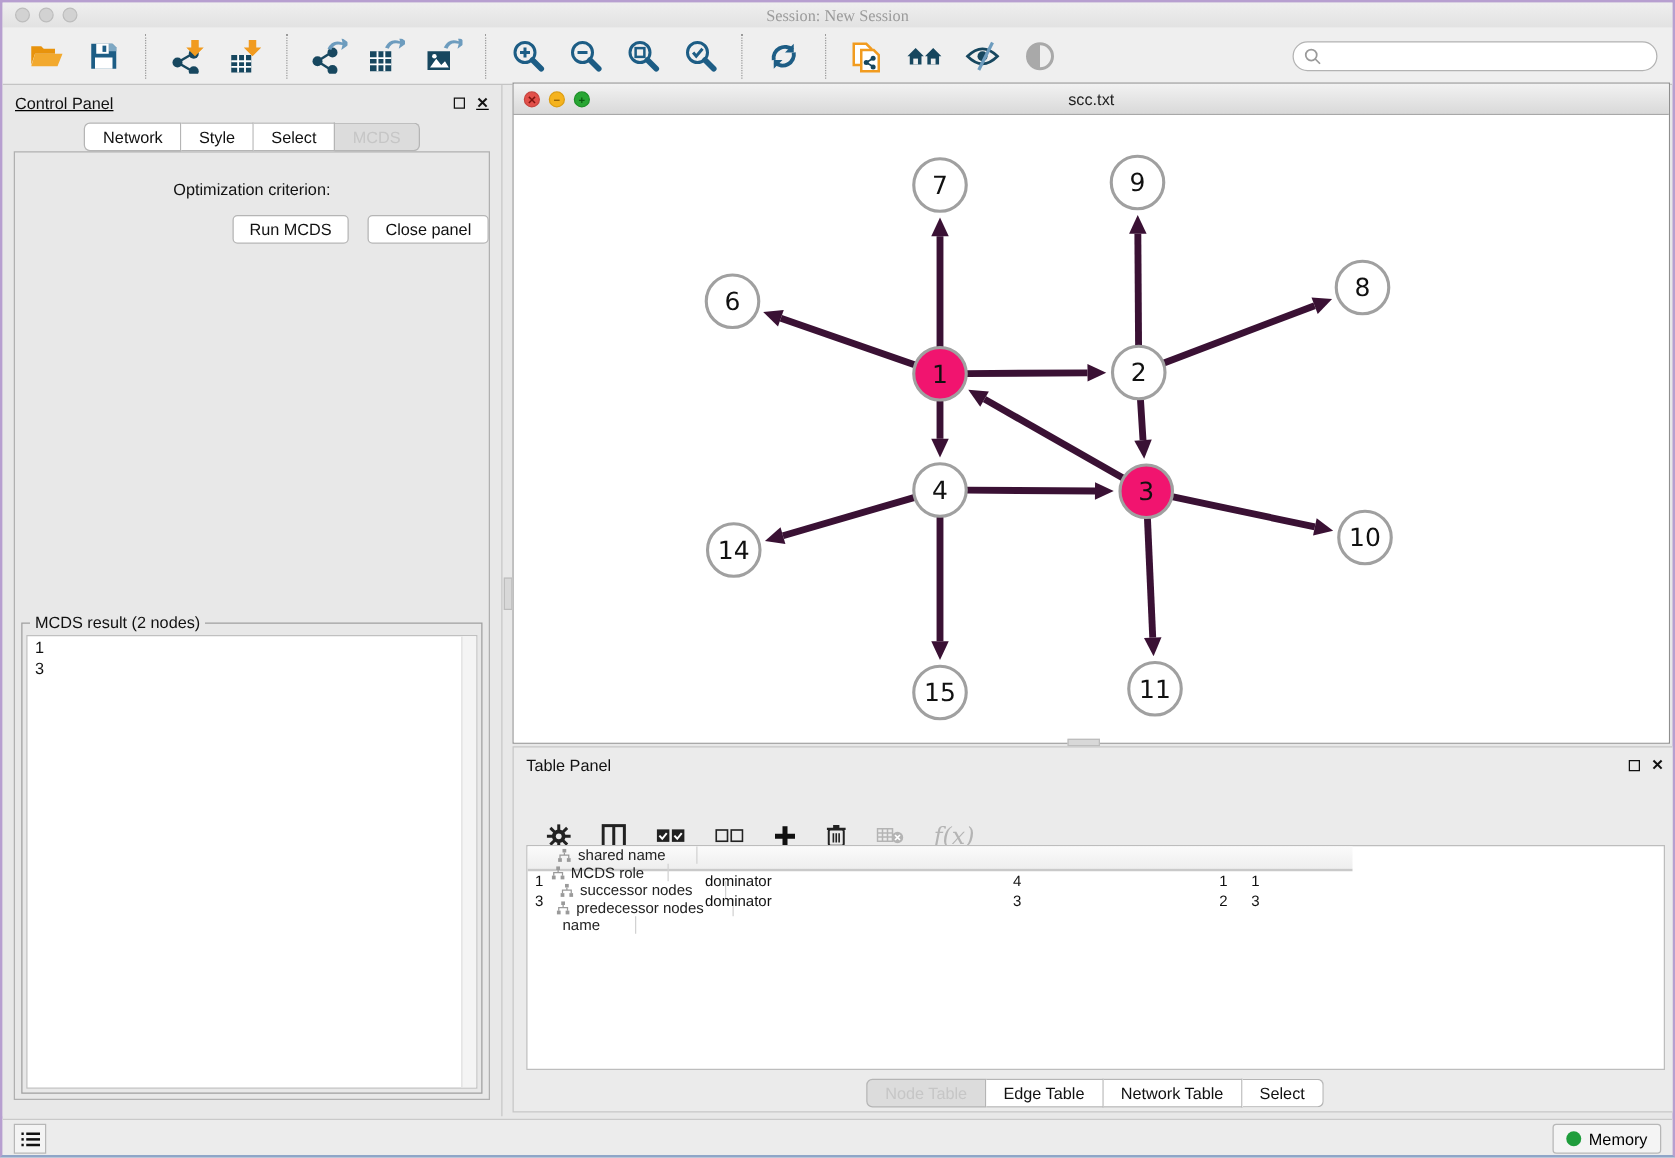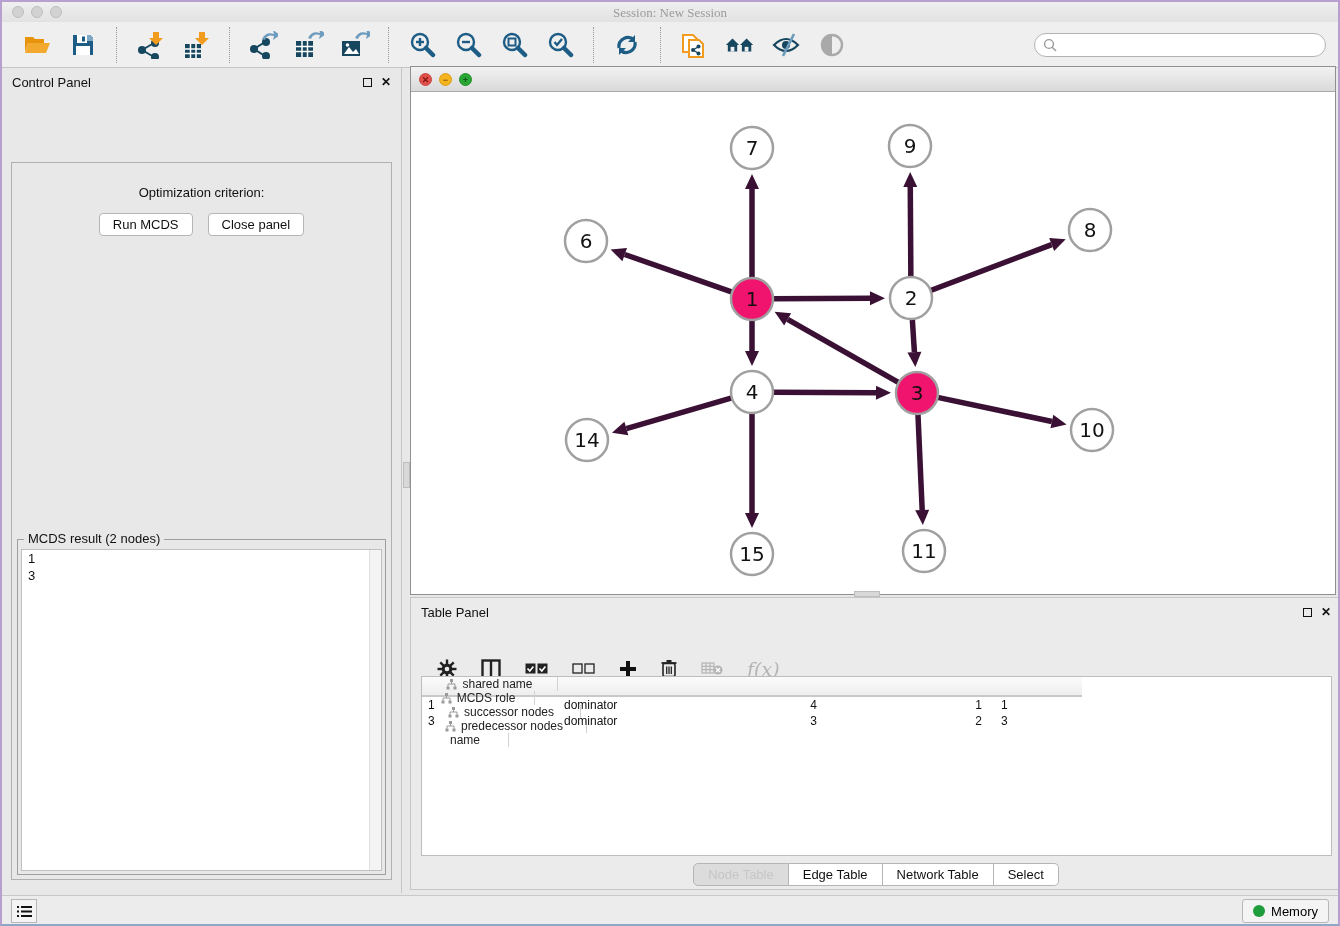--- a/index.html
+++ b/index.html
@@ -20,37 +20,37 @@
     background:#efefef; border-bottom:1px solid #c4c4c4;
     display:flex; align-items:center; padding:0 12px; gap:10px; }
   .tb-group { display:flex; align-items:center; gap:16px; padding:0 8px; }
   .tb-sep { width:1px; height:36px; border-left:1px dotted #9a9a9a; }
   .tb-btn { width:30px; height:30px; display:flex; align-items:center; justify-content:center; cursor:pointer; }
   .search-wrap { margin-left:auto; display:flex; align-items:center; }
   .search-box { width:292px; height:24px; border:1px solid #b3b3b3; border-radius:12px;
     background:#fff; display:flex; align-items:center; padding:0 8px; }
   .search-box input { border:none; outline:none; flex:1; font-size:12px; background:transparent; margin-left:5px; font-family:"Liberation Sans",sans-serif; }
   
-  .control-panel { position:absolute; left:0; top:66px; width:400px; height:825px; background:#e8e8e8; border-right:1px solid #c6c6c6; }
+  .control-panel { position:absolute; left:0; top:66px; width:400px; height:825px; background:#e8e8e8; border-right:1px solid #c6c6c6;text-decoration:underline; }
   .panel-head { position:relative; height:28px; display:flex; align-items:center; padding:0 10px; }
   .panel-head .ph-title { font-size:13px; color:#111; }
   .ph-icons { margin-left:auto; display:flex; gap:9px; align-items:center; }
   .cp-tabs { position:absolute; left:0; top:30px; width:100%; display:flex; justify-content:center; z-index:3; }
   .seg { display:flex; }
   .seg .seg-btn { font-size:13px; color:#111; background:#fff; border:1px solid #b5b5b5; border-left:none;
     padding:3px 14px; cursor:pointer; white-space:nowrap; }
   .seg .seg-btn:first-child { border-left:1px solid #b5b5b5; border-radius:5px 0 0 5px; }
   .seg .seg-btn:last-child { border-radius:0 5px 5px 0; }
   .seg .seg-btn.active { background:#dcdcdc; color:#c6c6c6; }
-  .cp-content { position:absolute; left:9px; right:9px; top:53px; bottom:13px; border:1px solid #b0b0b0; background:#e8e8e8;margin-top:41px; }
+  .cp-content { position:absolute; left:9px; right:9px; top:53px; bottom:13px; border:1px solid #b0b0b0; background:#e8e8e8; }
   .opt-label { margin-top:22px; text-align:center; font-size:13px; color:#111; }
   .combo { margin:10px auto 0; width:308px; height:23px; background:#fff; border:1px solid #b3b3b3; border-radius:5px;
     display:flex; align-items:center; padding:0 6px 0 10px; font-size:13px; cursor:pointer; }
   .combo .combo-val { flex:1; }
-  .cp-buttons { margin-top:13px; display:flex; justify-content:center; gap:15px; }
+  .cp-buttons { margin-top:13px; display:flex; justify-content:flex-end; gap:15px; }
   .btn { font-size:13px; background:#fff; border:1px solid #b5b5b5; border-radius:4px; padding:3px 13px; cursor:pointer; color:#111; }
   .result-group { position:absolute; left:5px; right:5px; top:376px; bottom:4px; border:1px solid #9f9f9f; }
   .result-legend { position:absolute; top:-9px; left:6px; background:#e8e8e8; padding:0 4px; font-size:13px; color:#111;text-align:right; }
   .result-list { position:absolute; left:3px; right:3px; top:9px; bottom:3px; background:#fff; border:1px solid #c0c0c0; overflow:hidden; }
   .result-scroll { position:absolute; right:0; top:0; bottom:0; width:12px; background:#f4f4f4; border-left:1px solid #e0e0e0; }
   .result-item { font-size:13px; color:#111; padding:1px 0 0 6px; line-height:16px; }
   
   .net-window { position:absolute; left:408px; top:64px; width:926px; height:529px; border:1px solid #8f8f8f; background:#fff; }
   .net-titlebar { height:25px; background:linear-gradient(#f2f2f2,#d9d9d9); border-bottom:1px solid #a8a8a8; position:relative; display:flex; align-items:center; }
   .net-lights { display:flex; gap:7px; margin-left:8px; z-index:2; }
@@ -272,20 +272,28 @@
 </div>
 
 <div class="control-panel">
   <div class="panel-head">
     <span class="ph-title">Control Panel</span>
     <span class="ph-icons">
       <span class="icon-float"></span>
       <span class="icon-x">✕</span>
     </span>
   </div>
+  <div class="cp-tabs">
+    <div class="seg">
+      <div class="seg-btn">Network</div>
+      <div class="seg-btn">Style</div>
+      <div class="seg-btn">Select</div>
+      <div class="seg-btn active">MCDS</div>
+    </div>
+  </div>
   <div class="cp-content">
     <div class="opt-label">Optimization criterion:</div>
     <div class="cp-buttons">
       <button class="btn">Run MCDS</button>
       <button class="btn">Close panel</button>
     </div>
     <div class="result-group">
       <div class="result-legend">MCDS result (2 nodes)</div>
       <div class="result-list">
         <div>
@@ -298,20 +306,21 @@
   </div>
 </div>
 
 <div class="net-window">
   <div class="net-titlebar">
     <div class="net-lights">
       <span class="lt lt-close">✕</span>
       <span class="lt lt-min">−</span>
       <span class="lt lt-max">+</span>
     </div>
+    <div class="net-title">scc.txt</div>
   </div>
   <div class="net-canvas">
     <svg id="graph-svg" width="924" height="502" viewBox="0 0 924 502">
         <line x1="341" y1="186" x2="341" y2="97" stroke="#3a1134" stroke-width="5.5"></line>
         <polygon points="341,82 348,97 334,97" fill="#3a1134"></polygon>
         <line x1="321.1752536154717" y1="200.07328138371903" x2="213.70545722693615" y2="162.5235934889295" stroke="#3a1134" stroke-width="5.5"></line>
         <polygon points="199.54492409513023,157.5759373344431 216.01436343236313,155.91534469408674 211.39655102150917,169.13184228377224" fill="#3a1134"></polygon>
         <line x1="361.99958468064904" y1="206.86792714037327" x2="459.00081086158997" y2="206.25785653546168" stroke="#3a1134" stroke-width="5.5"></line>
         <polygon points="474.0005142049107,206.16351877858546 459.0448351481322,213.25771809567803 458.9567865750477,199.25799497524534" fill="#3a1134"></polygon>
         <line x1="341" y1="228" x2="341" y2="259" stroke="#3a1134" stroke-width="5.5"></line>

